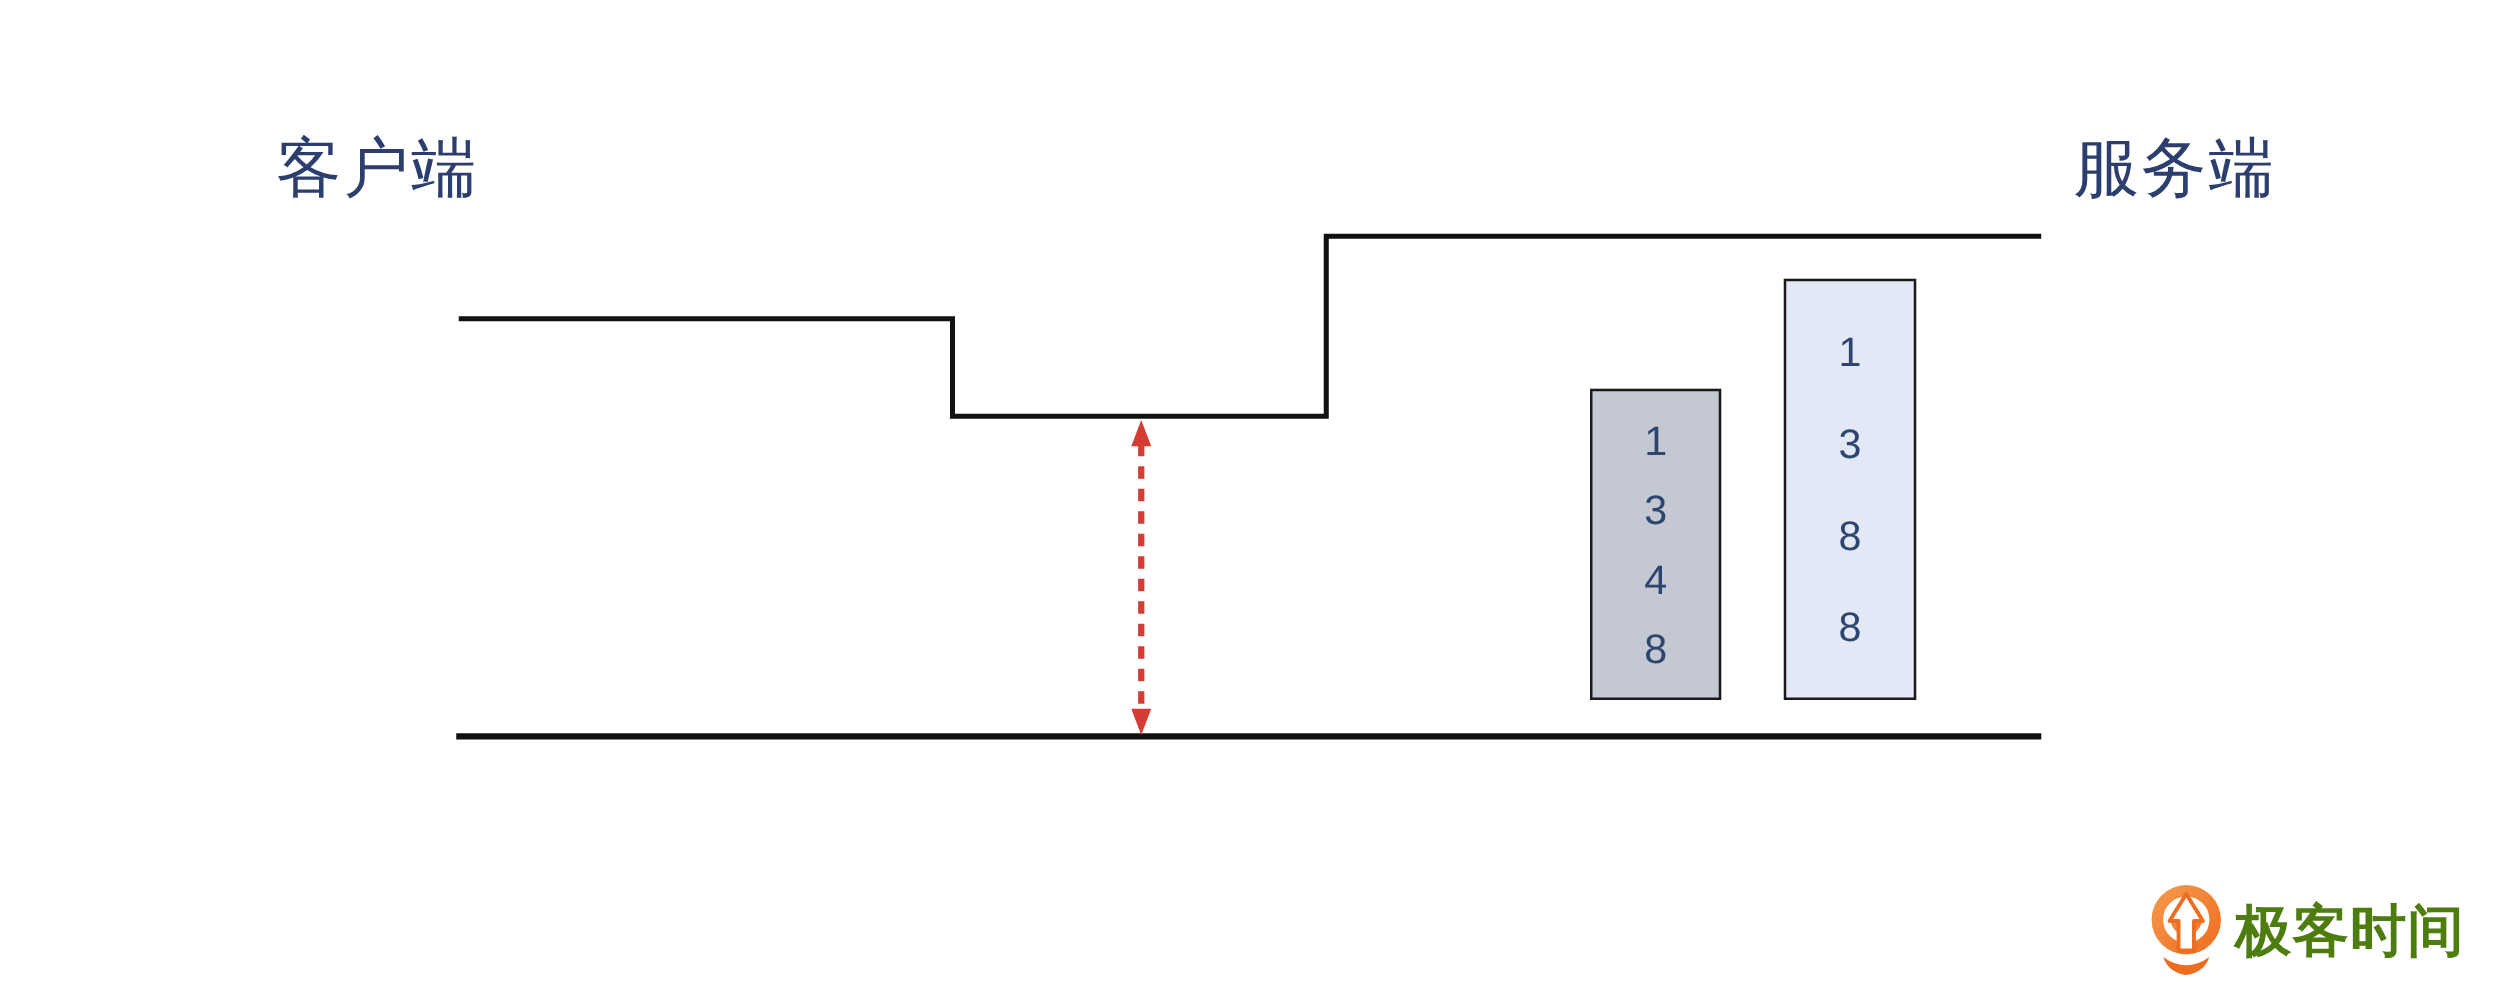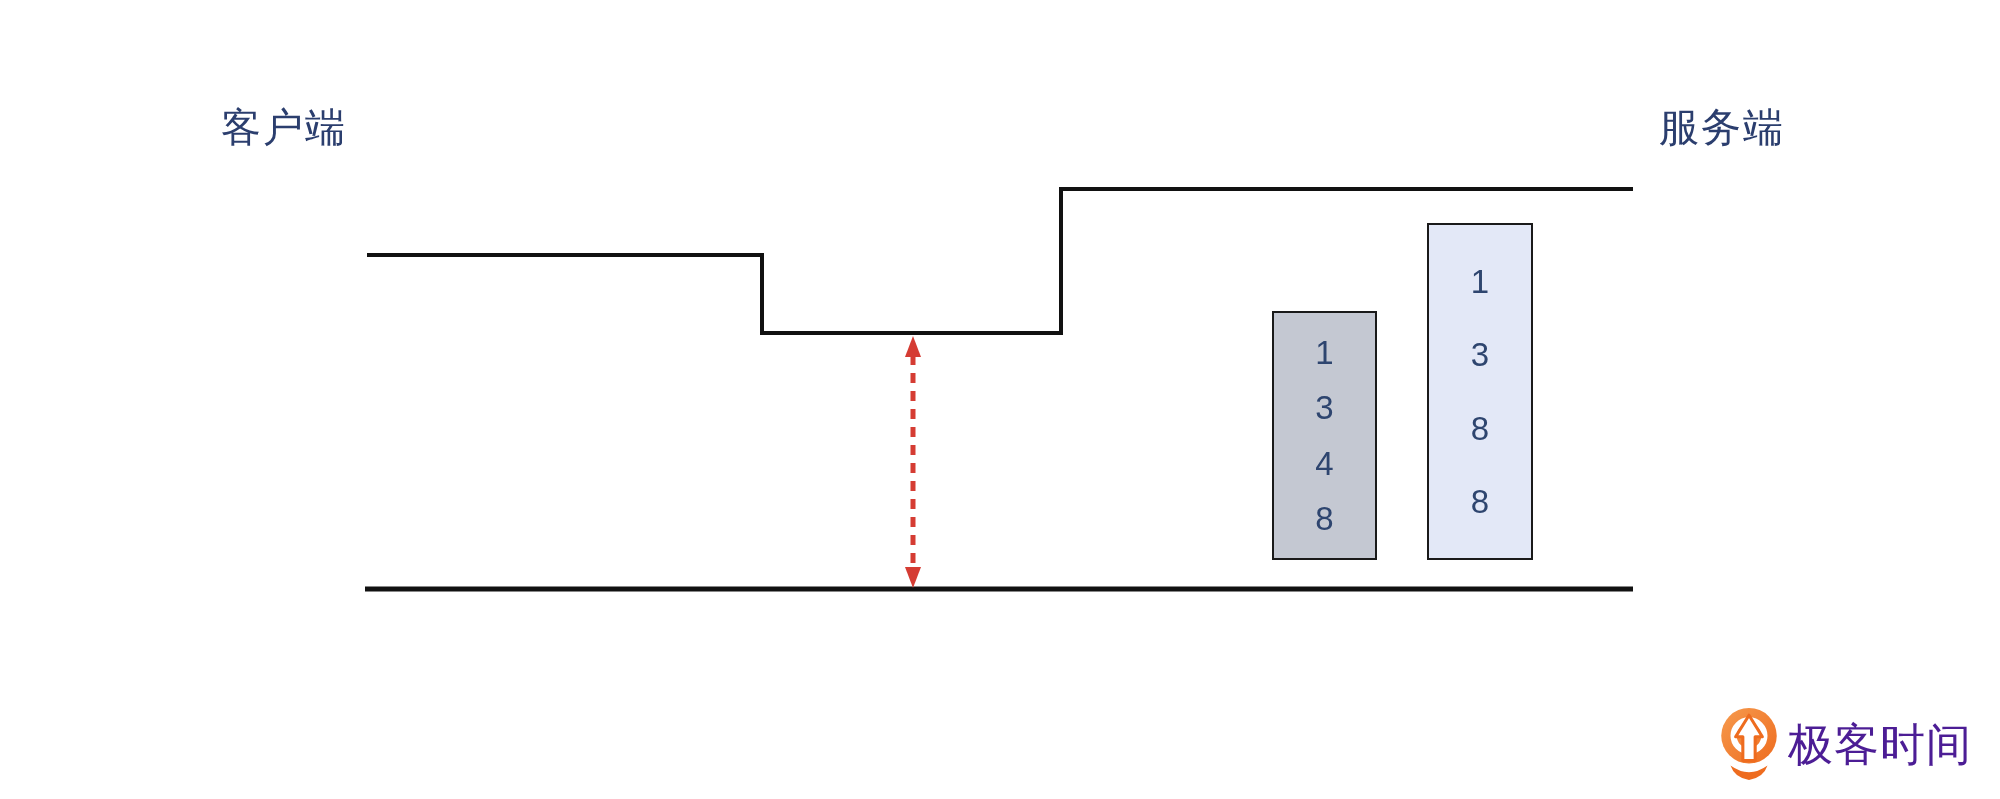--- a/index.html
+++ b/index.html
@@ -10,21 +10,21 @@
   }
   #canvas {
     position: relative;
     width: 2000px;
     height: 799px;
     background: #ffffff;
     overflow: hidden;
   }
   .endpoint-label {
     position: absolute;
-    font-size: 40px;
+    font-size: 52px;
     font-weight: 500;
     color: #2b3e6e;
     letter-spacing: 2px;
     white-space: nowrap;
   }
   .endpoint-label.client { left: 221px; top: 100px; }
   .endpoint-label.server { left: 1659px; top: 100px; text-align: center; }
 
   svg.layer {
     position: absolute;
@@ -59,22 +59,22 @@
   .brand {
     position: absolute;
     left: 1720px;
     top: 708px;
     display: flex;
     align-items: center;
     gap: 10px;
   }
   .brand-text {
     font-size: 45px;
-    font-weight: 400;
-    color: #4c1d95;
+    font-weight: 700;
+    color: #4d7c0f;
     letter-spacing: 1px;
     white-space: nowrap;
   }
 </style>
 </head>
 <body>
 
 <div id="canvas">
 
   <div class="endpoint-label client">客户端</div>

